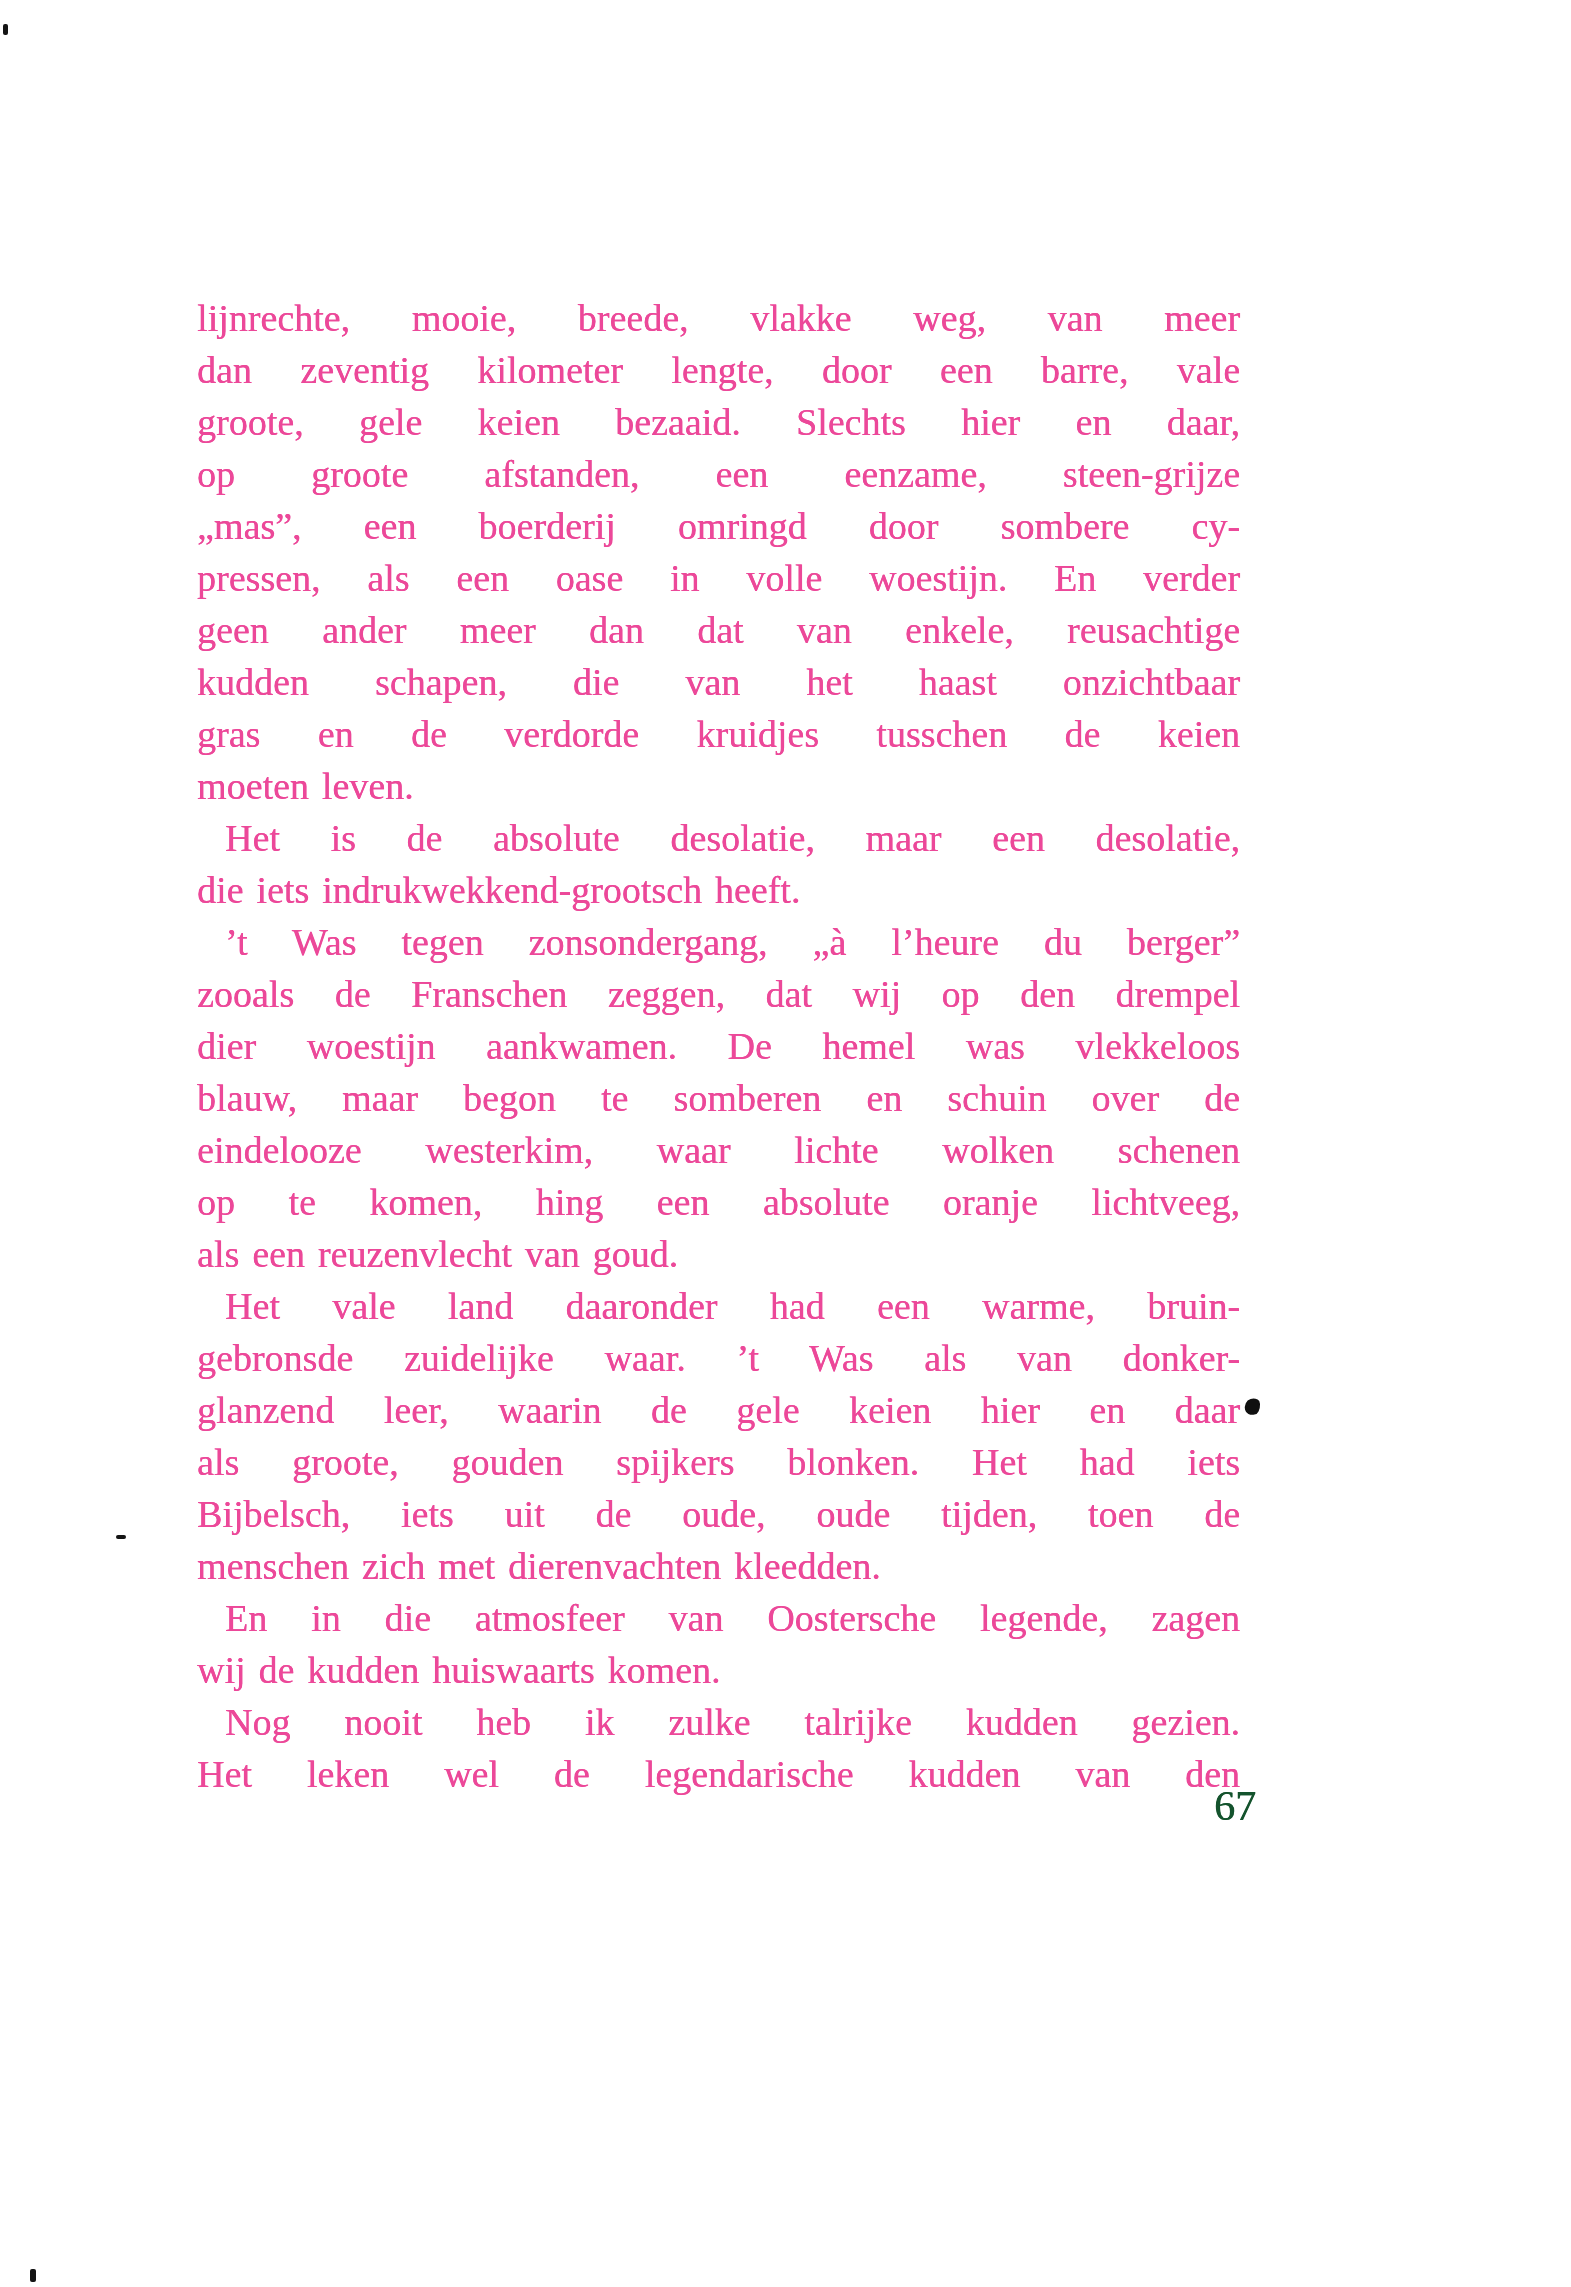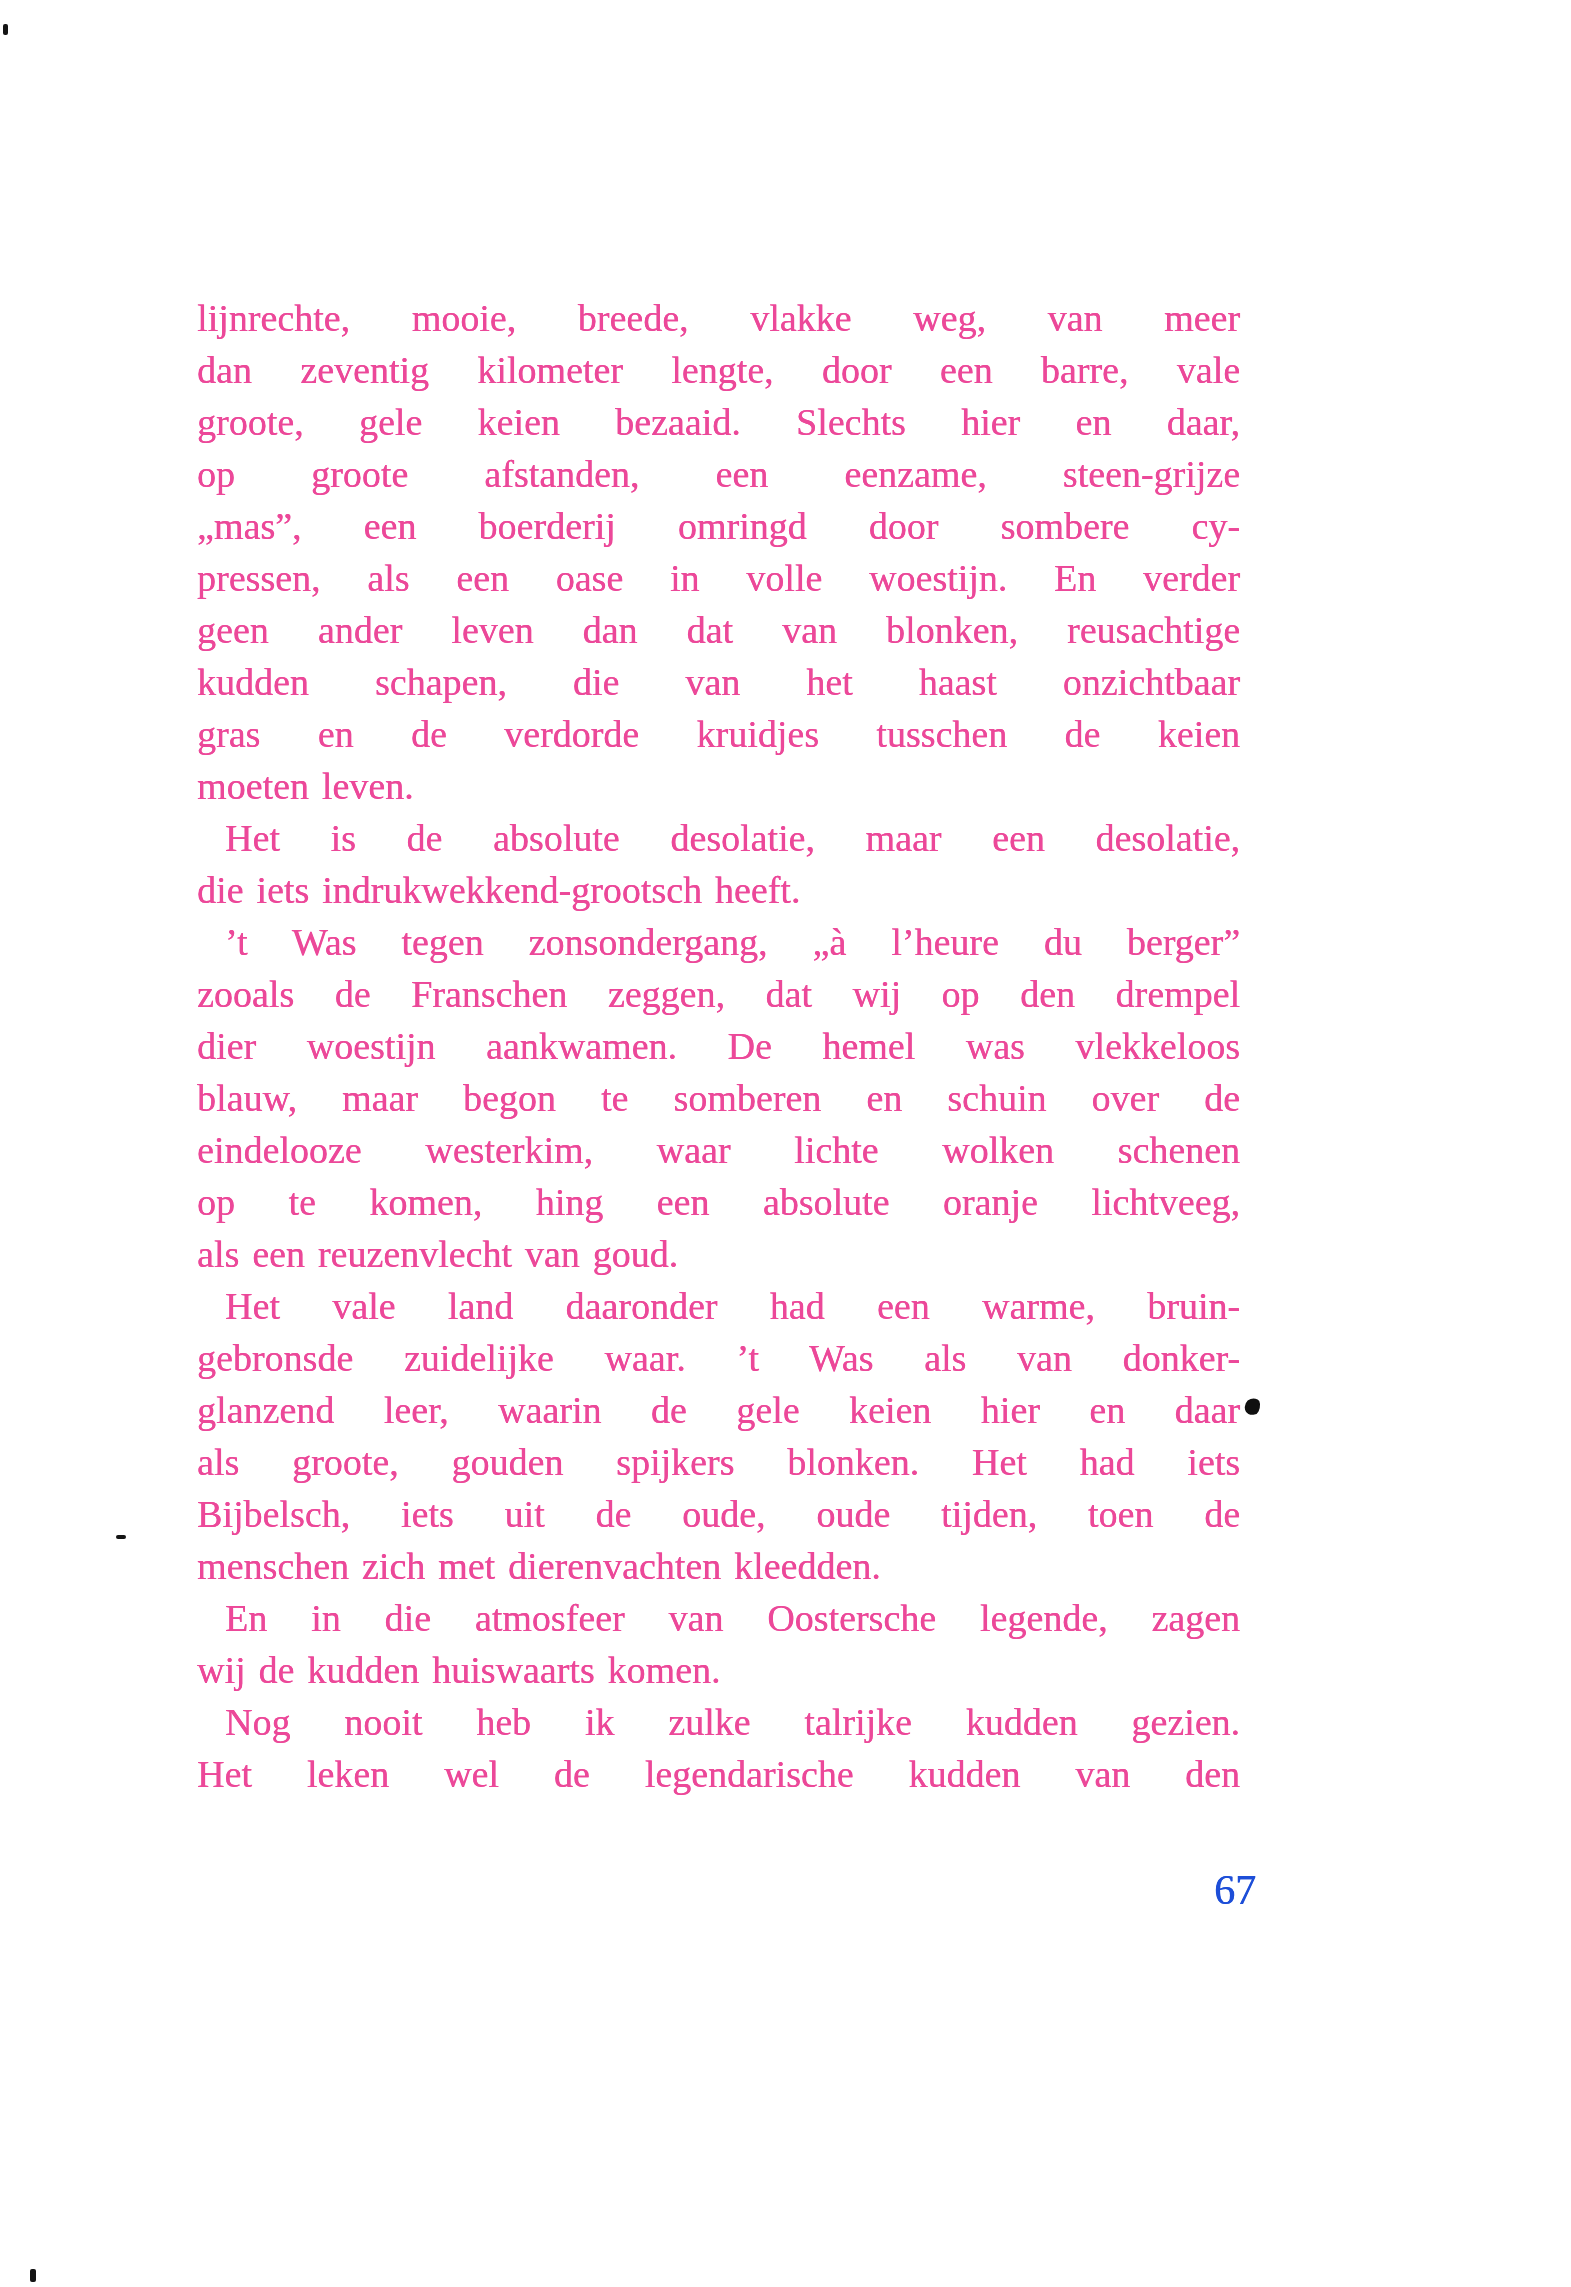--- a/index.html
+++ b/index.html
@@ -27,45 +27,45 @@
   .ink-blob{
     position:absolute;
     right:-20px; top:14px;
     width:15px;height:17px;
     background:#101010;
     border-radius:62% 38% 55% 45% / 48% 62% 38% 52%;
     transform:rotate(24deg);
   }
   .page-number{
     position:absolute;
-    left:197px; top:1866px;
+    left:197px; top:1782px;
     width:1059px;
     text-align:right;
     font-size:42px;
-    color:#1d4ed8;
+    color:#14532d;
     text-shadow:0.4px 0 0 currentColor;
   }
   .speck{
     position:absolute;
     background:#141414;
     border-radius:2px;
   }
 </style>
 </head>
 <body>
 
 <div class="text-block">
     <div class="paragraph">
       <div class="line j">lijnrechte, mooie, breede, vlakke weg, van meer</div>
       <div class="line j">dan zeventig kilometer lengte, door een barre, vale</div>
       <div class="line j">groote, gele keien bezaaid. Slechts hier en daar,</div>
       <div class="line j">op groote afstanden, een eenzame, steen-grijze</div>
       <div class="line j">„mas”, een boerderij omringd door sombere cy-</div>
       <div class="line j">pressen, als een oase in volle woestijn. En verder</div>
-      <div class="line j">geen ander leven dan dat van blonken, reusachtige</div>
+      <div class="line j">geen ander meer dan dat van enkele, reusachtige</div>
       <div class="line j">kudden schapen, die van het haast onzichtbaar</div>
       <div class="line j">gras en de verdorde kruidjes tusschen de keien</div>
       <div class="line">moeten leven.</div>
     </div>
     <div class="paragraph">
       <div class="line j i">Het is de absolute desolatie, maar een desolatie,</div>
       <div class="line">die iets indrukwekkend-grootsch heeft.</div>
     </div>
     <div class="paragraph">
       <div class="line j i">’t Was tegen zonsondergang, „à l’heure du berger”</div>

